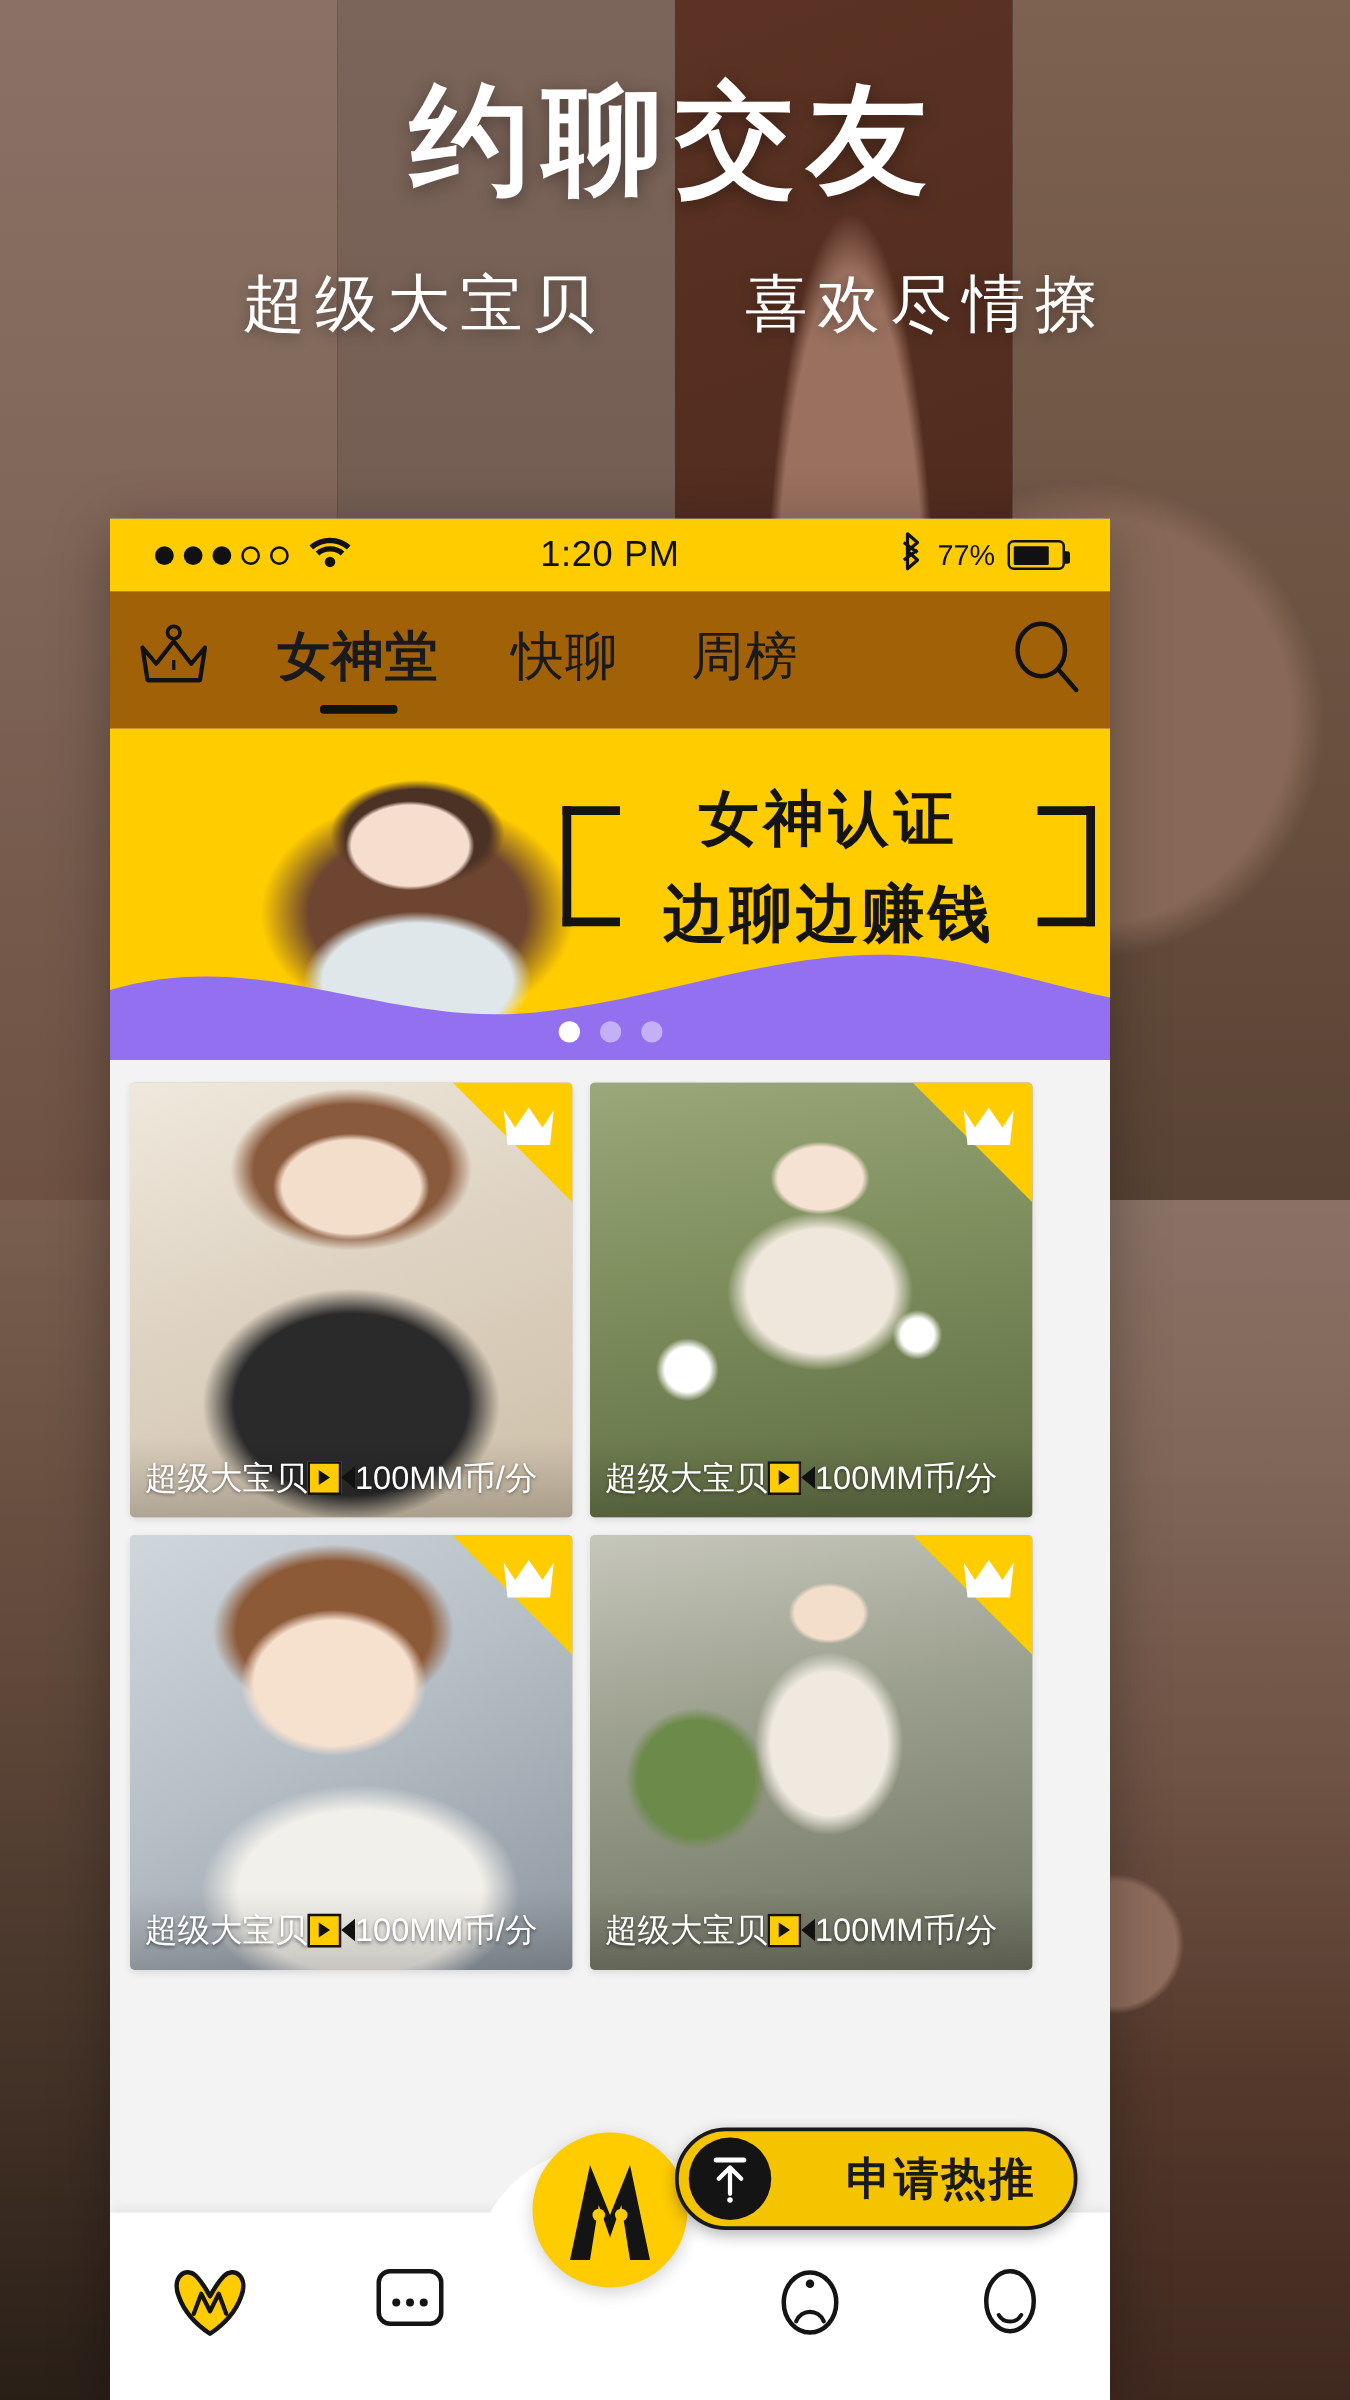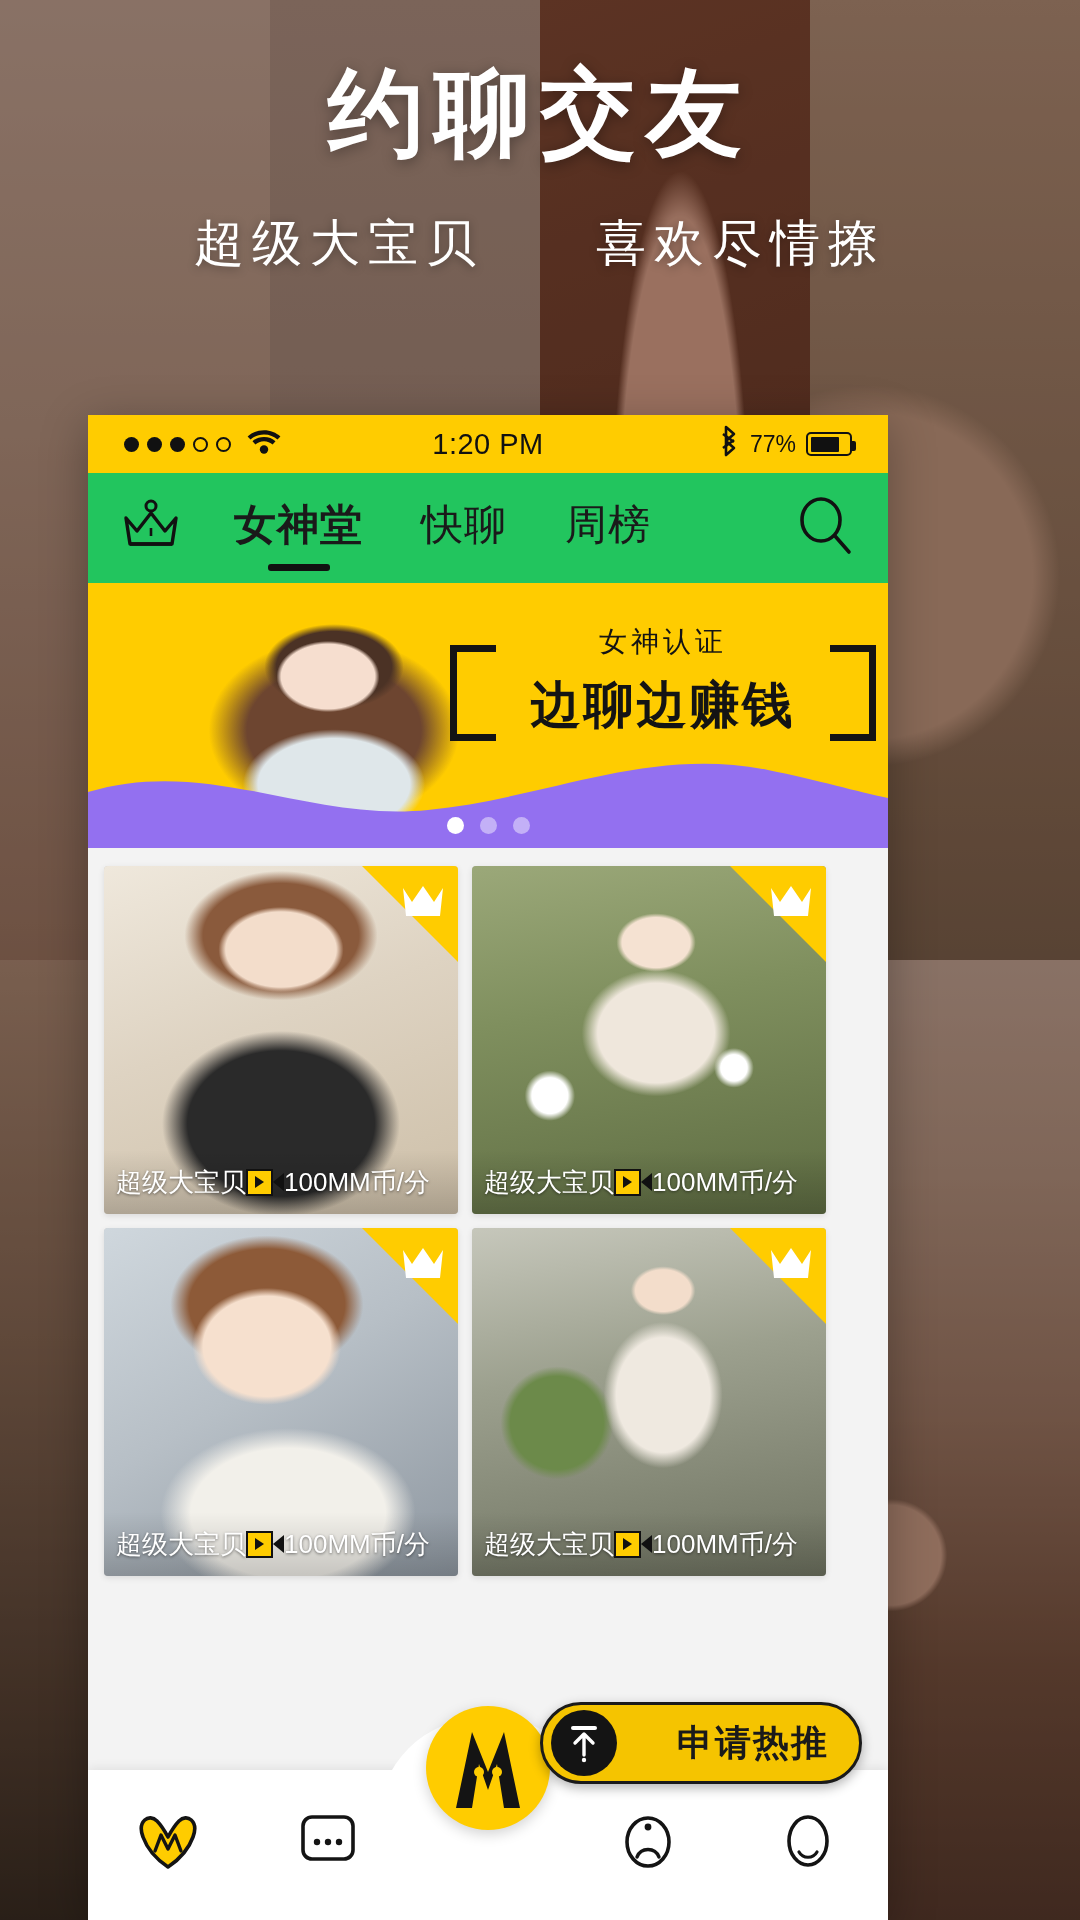--- a/index.html
+++ b/index.html
@@ -86,21 +86,21 @@
     letter-spacing:.5px; pointer-events:none;
   }
   .sb-right{ margin-left:auto; display:flex; align-items:center; gap:10px; }
   #sb-batt-text{ font-size:23px; }
   .batt{ width:46px;height:24px;border:2.5px solid #111;border-radius:5px;position:relative;padding:2.5px;}
   .batt i{ display:block; height:100%; background:#111; border-radius:1px; }
   .batt::after{content:"";position:absolute;right:-6px;top:7px;width:4px;height:10px;background:#111;border-radius:0 2px 2px 0;}
 
   
   #navbar{
-    height:110px; background:#22c55e; display:flex; align-items:center; padding:0 32px;
+    height:110px; background:#a16207; display:flex; align-items:center; padding:0 20px;
     position:relative;
   }
   #navbar .tabs{ display:flex; align-items:flex-end; gap:58px; margin-left:52px; }
   .tab{ position:relative; font-size:42px; color:#1a1a1a; font-weight:400; padding-bottom:6px; letter-spacing:1px;}
   .tab.active{ font-weight:700; }
   .tab.active::after{
     content:""; position:absolute; left:50%; transform:translateX(-50%);
     bottom:-12px; width:62px; height:7px; background:#111; border-radius:3px;
   }
   #search-icon{ margin-left:auto; }
@@ -113,21 +113,21 @@
       radial-gradient(ellipse 26% 22% at 48% 30%, #f5ded0 0 60%, transparent 66%),
       radial-gradient(ellipse 40% 30% at 50% 26%, #4a3226 0 48%, transparent 58%),
       radial-gradient(ellipse 46% 34% at 50% 74%, #dfe7ea 0 55%, transparent 66%),
       radial-gradient(ellipse 58% 52% at 50% 52%, #6b4531 0 50%, transparent 72%);
     border-radius:48% 48% 12% 12%/40% 40% 6% 6%;
     filter:saturate(1.05);
   }
   #banner-copy{
     position:absolute; right:30px; top:40px; width:390px; text-align:center; color:#141414;
   }
-  #banner-copy .line1{ font-size:28px; font-weight:400; letter-spacing:4px;}
+  #banner-copy .line1{ font-size:48px; font-weight:700; letter-spacing:4px;}
   #banner-copy .line2{ font-size:50px; font-weight:800; letter-spacing:3px; margin-top:11px;}
   .brk{ position:absolute; width:46px; height:96px; border:7px solid #141414; }
   .brk.l{ left:-18px; top:22px; border-right:none; }
   .brk.r{ right:-18px; top:22px; border-left:none; }
   #wave{ position:absolute; left:0; right:0; bottom:0; height:96px; }
   #dots{ position:absolute; bottom:14px; left:0; right:0; display:flex; justify-content:center; gap:16px; z-index:3;}
   #dots span{ width:17px;height:17px;border-radius:50%;background:rgba(255,255,255,.45); }
   #dots span.on{ background:#fff; }
 
   

